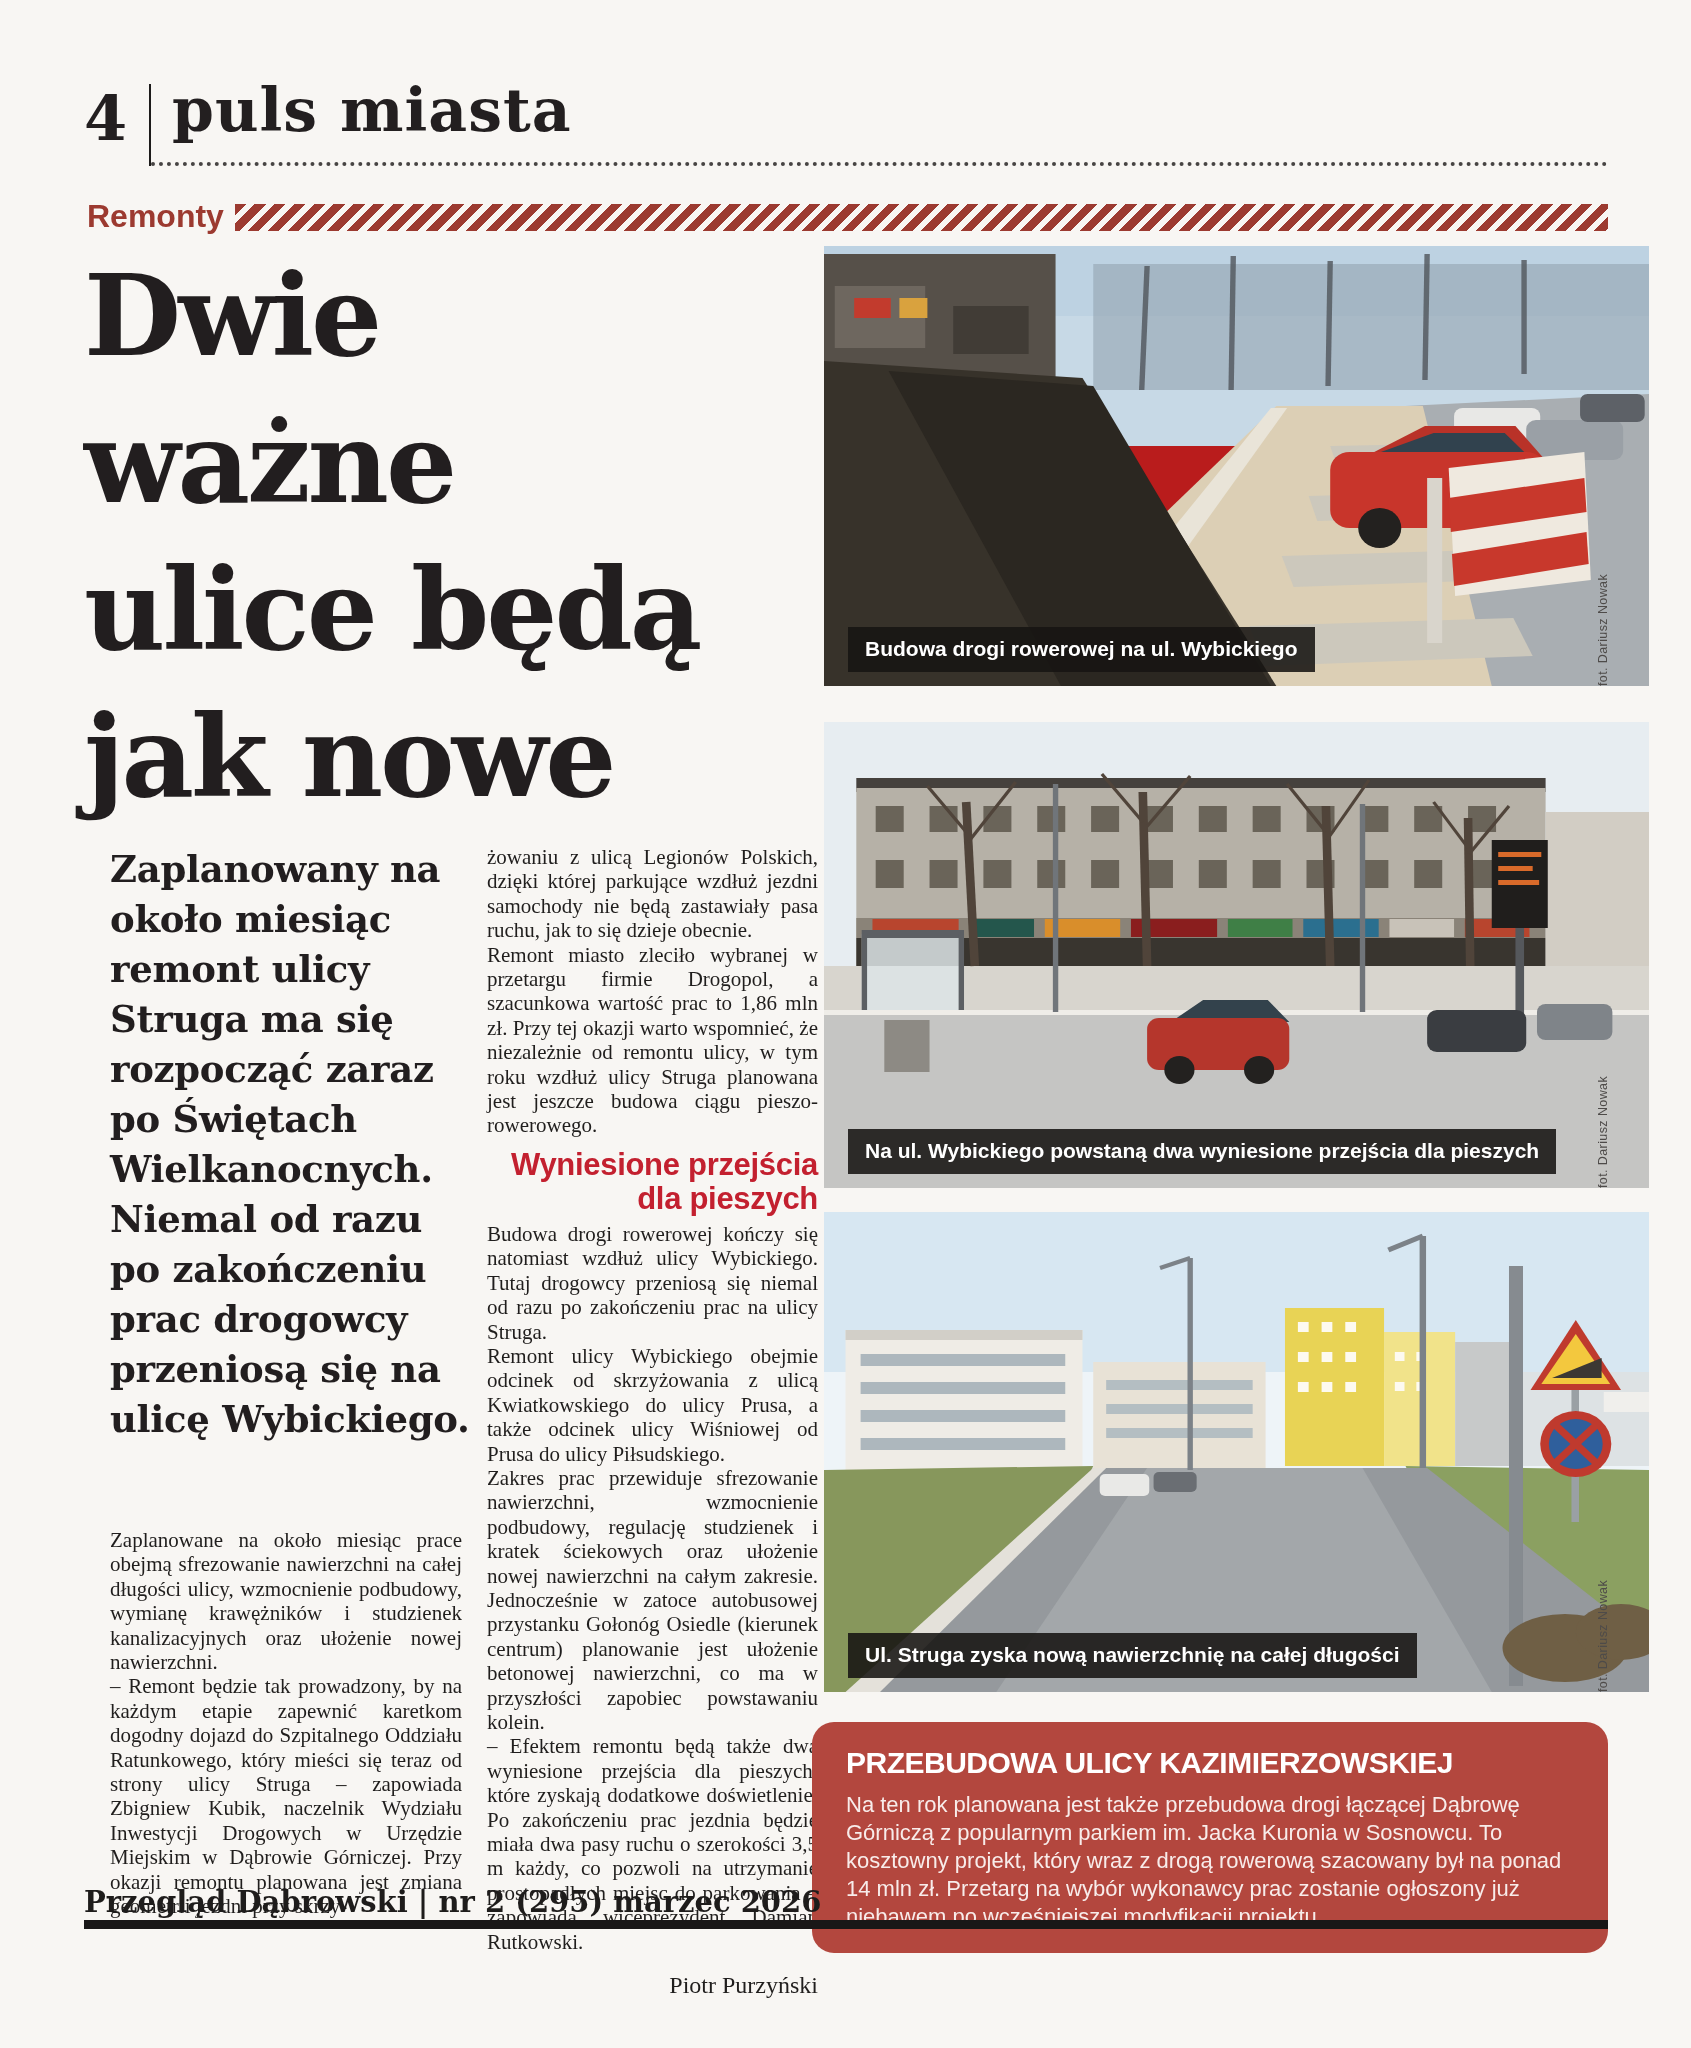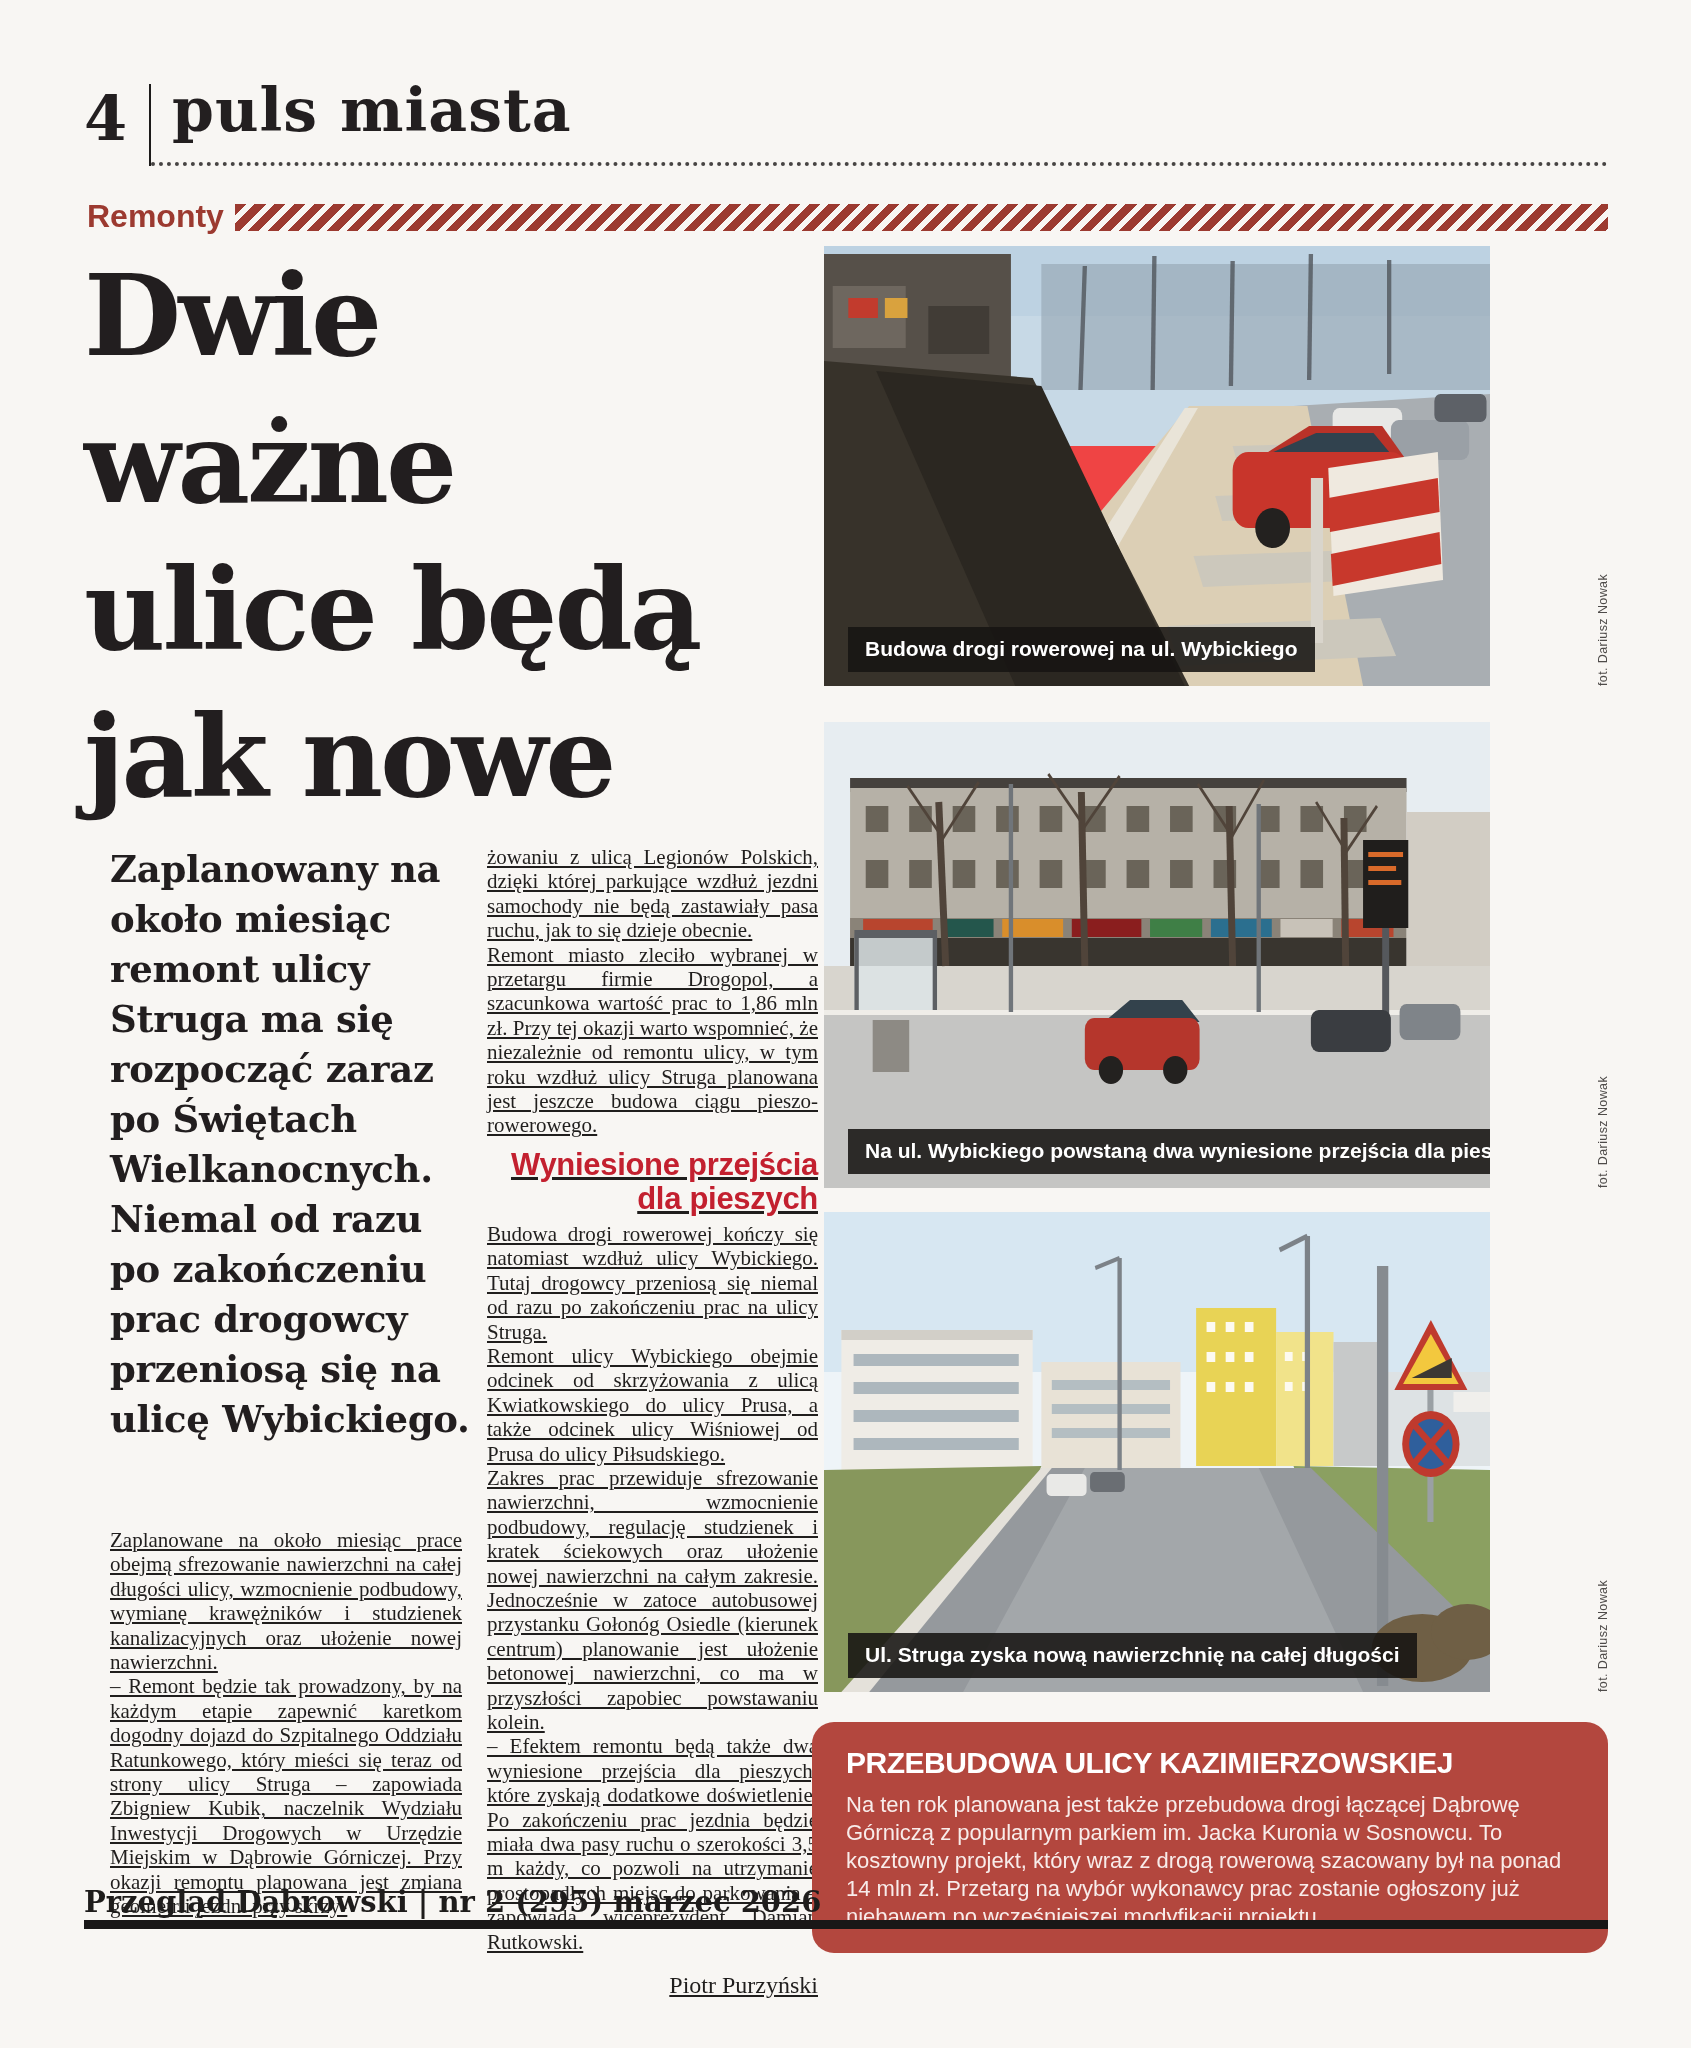--- a/index.html
+++ b/index.html
@@ -17,30 +17,30 @@
   .kicker-hatch{position:absolute;left:235px;top:204px;width:1373px;height:27px;
      background:repeating-linear-gradient(135deg,#9c3a30 0 8px,rgba(156,58,48,0) 8px 14px);}
 
   
   .headline{position:absolute;left:84px;top:242px;width:750px;
      font:700 112px/147px "DejaVu Serif",serif;letter-spacing:-3px;color:#221e1f;}
   .lead{position:absolute;left:110px;top:844px;width:362px;
      font:700 37px/50px "DejaVu Serif",serif;letter-spacing:-0.3px;color:#221e1f;}
 
   
-  .bodycol{position:absolute;font:21px/24.4px "Liberation Serif",serif;text-align:justify;color:#201e1d;text-decoration:underline;}
+  .bodycol{position:absolute;font:21px/24.4px "Liberation Serif",serif;text-align:justify;color:#201e1d;}
   .bodycol p{margin:0;}
   #col1{left:110px;top:1528px;width:352px;}
   #col2{left:487px;top:845px;width:331px;}
   .subhead{font:700 31px/34px "Liberation Sans",sans-serif;color:#c3202f;margin:10px 0 6px;
      text-align:right;letter-spacing:-0.3px;}
   .byline{text-align:right;font:24px/30px "Liberation Serif",serif;margin-top:16px;}
 
   
-  .photo{position:absolute;left:824px;width:666px;overflow:hidden;background:#ef4444;}
+  .photo{position:absolute;left:824px;width:825px;overflow:hidden;background:#b91c1c;}
   #photo1{top:246px;height:440px;}
   #photo2{top:722px;height:466px;}
   #photo3{top:1212px;height:480px;}
   .photo svg{display:block;width:100%;height:100%;}
   .caption{position:absolute;left:24px;bottom:14px;background:rgba(23,20,18,.88);color:#fff;
      font:700 21px/1.25 "Liberation Sans",sans-serif;padding:9px 17px 10px;white-space:nowrap;}
   .credit{position:absolute;left:1596px;height:170px;font:12.5px "Liberation Sans",sans-serif;
      color:#4e4b49;writing-mode:vertical-rl;transform:rotate(180deg);white-space:nowrap;letter-spacing:.4px;}
   #credit1{top:516px;} #credit2{top:1018px;} #credit3{top:1522px;}
 

